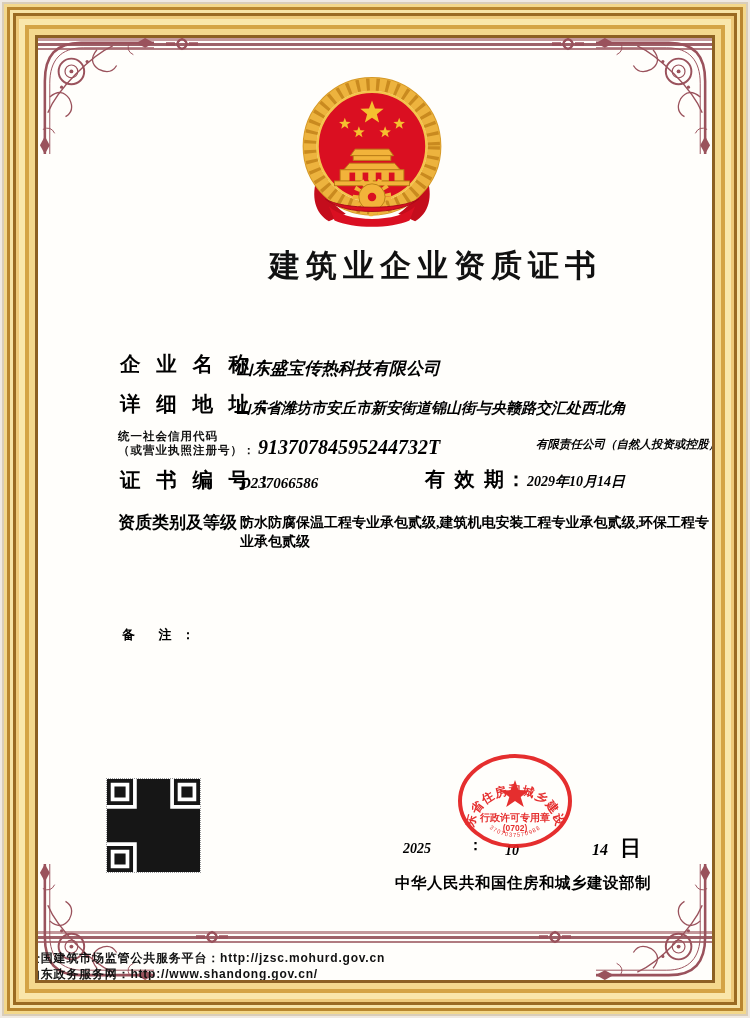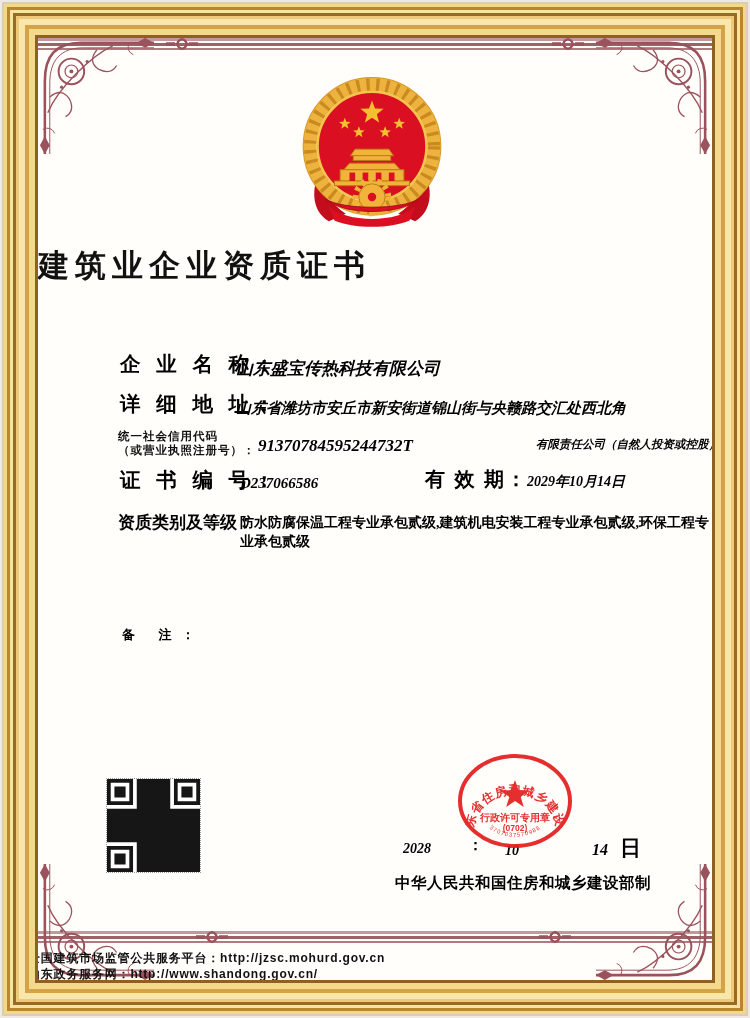--- a/index.html
+++ b/index.html
@@ -29,21 +29,21 @@
   }
   .orn-top{top:0;}
   .orn-bottom{top:893px;}
   .corner{width:118px;height:118px;color:#9a525c;}
   .c-tl{left:-2px;top:-2px;}
   .c-tr{right:-2px;top:-2px;transform:scaleX(-1);}
   .c-br{right:-2px;bottom:-2px;transform:scale(-1,-1);}
   .c-bl{left:-2px;bottom:-2px;transform:scaleY(-1);}
   .knot{width:34px;height:14px;color:#9a525c;}
 
-  .title{left:0;top:207px;width:564px;text-align:left;
+  .title{left:0;top:207px;width:564px;text-align:right;
     font-size:31px;font-weight:bold;letter-spacing:6px;
     font-family:"Liberation Sans",sans-serif;}
 
   .lbl{font-weight:bold;color:#000;white-space:nowrap;}
   .lbl-big{font-size:20.5px;letter-spacing:5px;}
   .val{font-family:"Liberation Serif",serif;font-weight:600;color:#000;white-space:nowrap;font-style:italic;}
   .val-wrap{font-family:"Liberation Serif",serif;font-weight:600;color:#000;white-space:normal;}
 
   .credit-lbl{font-size:11.5px;font-weight:bold;line-height:14px;letter-spacing:1px;white-space:nowrap;}
   .qr{width:93px;height:93px;border:1px dotted #9a9a9a;background:#fff;}
@@ -156,41 +156,41 @@
     <div class="abs lbl lbl-big" style="left:82px;top:312px">企 业 名 称：</div>
     <div class="abs val" style="left:198px;top:319px;font-size:17px">山东盛宝传热科技有限公司</div>
 
     <div class="abs lbl lbl-big" style="left:82px;top:352px">详 细 地 址：</div>
     <div class="abs credit-lbl" style="left:80px;top:391px">
       <div>统一社会信用代码</div>
       <div>（或营业执照注册号）：</div>
     </div>
 
     <div class="abs val" style="left:198px;top:361px;font-size:15px">山东省潍坊市安丘市新安街道锦山街与央赣路交汇处西北角</div>
-    <div class="abs val" style="left:220px;top:398px;font-size:17px">91370784595244732T</div>
+    <div class="abs val" style="left:220px;top:398px;font-size:20px">91370784595244732T</div>
     <div class="abs val" style="left:498px;top:399px;font-size:11.5px">有限责任公司（自然人投资或控股）</div>
 
     <div class="abs lbl lbl-big" style="left:82px;top:428px">证 书 编 号：</div>
     <div class="abs val" style="left:202px;top:437px;font-size:15px">D237066586</div>
     <div class="abs lbl" style="left:387px;top:428px;font-size:20px;letter-spacing:2px">有  效  期：</div>
     <div class="abs val" style="left:489px;top:435px;font-size:14px;font-weight:bold">2029年10月14日</div>
 
     <div class="abs val-wrap" style="left:202px;top:475px;width:470px;font-size:14px;line-height:19px;font-weight:bold">防水防腐保温工程专业承包贰级,建筑机电安装工程专业承包贰级,环保工程专业承包贰级</div>
     <div class="abs lbl" style="left:80px;top:473px;font-size:17px">资质类别及等级：</div>
 
     <div class="abs lbl" style="left:84px;top:588px;font-size:13px;letter-spacing:10px">备  注：</div>
 
     <div class="abs qr" style="left:68px;top:740px">
       <svg id="qrsvg" width="93" height="93" viewBox="0 0 93 93">
           <path d="M0.00,0.00h3.72v3.72h-3.72zM3.72,0.00h3.72v3.72h-3.72zM7.44,0.00h3.72v3.72h-3.72zM11.16,0.00h3.72v3.72h-3.72zM14.88,0.00h3.72v3.72h-3.72zM18.60,0.00h3.72v3.72h-3.72zM22.32,0.00h3.72v3.72h-3.72zM0.00,3.72h3.72v3.72h-3.72zM22.32,3.72h3.72v3.72h-3.72zM0.00,7.44h3.72v3.72h-3.72zM7.44,7.44h3.72v3.72h-3.72zM11.16,7.44h3.72v3.72h-3.72zM14.88,7.44h3.72v3.72h-3.72zM22.32,7.44h3.72v3.72h-3.72zM0.00,11.16h3.72v3.72h-3.72zM7.44,11.16h3.72v3.72h-3.72zM11.16,11.16h3.72v3.72h-3.72zM14.88,11.16h3.72v3.72h-3.72zM22.32,11.16h3.72v3.72h-3.72zM0.00,14.88h3.72v3.72h-3.72zM7.44,14.88h3.72v3.72h-3.72zM11.16,14.88h3.72v3.72h-3.72zM14.88,14.88h3.72v3.72h-3.72zM22.32,14.88h3.72v3.72h-3.72zM0.00,18.60h3.72v3.72h-3.72zM22.32,18.60h3.72v3.72h-3.72zM0.00,22.32h3.72v3.72h-3.72zM3.72,22.32h3.72v3.72h-3.72zM7.44,22.32h3.72v3.72h-3.72zM11.16,22.32h3.72v3.72h-3.72zM14.88,22.32h3.72v3.72h-3.72zM18.60,22.32h3.72v3.72h-3.72zM22.32,22.32h3.72v3.72h-3.72zM66.96,0.00h3.72v3.72h-3.72zM70.68,0.00h3.72v3.72h-3.72zM74.40,0.00h3.72v3.72h-3.72zM78.12,0.00h3.72v3.72h-3.72zM81.84,0.00h3.72v3.72h-3.72zM85.56,0.00h3.72v3.72h-3.72zM89.28,0.00h3.72v3.72h-3.72zM66.96,3.72h3.72v3.72h-3.72zM89.28,3.72h3.72v3.72h-3.72zM66.96,7.44h3.72v3.72h-3.72zM74.40,7.44h3.72v3.72h-3.72zM78.12,7.44h3.72v3.72h-3.72zM81.84,7.44h3.72v3.72h-3.72zM89.28,7.44h3.72v3.72h-3.72zM66.96,11.16h3.72v3.72h-3.72zM74.40,11.16h3.72v3.72h-3.72zM78.12,11.16h3.72v3.72h-3.72zM81.84,11.16h3.72v3.72h-3.72zM89.28,11.16h3.72v3.72h-3.72zM66.96,14.88h3.72v3.72h-3.72zM74.40,14.88h3.72v3.72h-3.72zM78.12,14.88h3.72v3.72h-3.72zM81.84,14.88h3.72v3.72h-3.72zM89.28,14.88h3.72v3.72h-3.72zM66.96,18.60h3.72v3.72h-3.72zM89.28,18.60h3.72v3.72h-3.72zM66.96,22.32h3.72v3.72h-3.72zM70.68,22.32h3.72v3.72h-3.72zM74.40,22.32h3.72v3.72h-3.72zM78.12,22.32h3.72v3.72h-3.72zM81.84,22.32h3.72v3.72h-3.72zM85.56,22.32h3.72v3.72h-3.72zM89.28,22.32h3.72v3.72h-3.72zM0.00,66.96h3.72v3.72h-3.72zM3.72,66.96h3.72v3.72h-3.72zM7.44,66.96h3.72v3.72h-3.72zM11.16,66.96h3.72v3.72h-3.72zM14.88,66.96h3.72v3.72h-3.72zM18.60,66.96h3.72v3.72h-3.72zM22.32,66.96h3.72v3.72h-3.72zM0.00,70.68h3.72v3.72h-3.72zM22.32,70.68h3.72v3.72h-3.72zM0.00,74.40h3.72v3.72h-3.72zM7.44,74.40h3.72v3.72h-3.72zM11.16,74.40h3.72v3.72h-3.72zM14.88,74.40h3.72v3.72h-3.72zM22.32,74.40h3.72v3.72h-3.72zM0.00,78.12h3.72v3.72h-3.72zM7.44,78.12h3.72v3.72h-3.72zM11.16,78.12h3.72v3.72h-3.72zM14.88,78.12h3.72v3.72h-3.72zM22.32,78.12h3.72v3.72h-3.72zM0.00,81.84h3.72v3.72h-3.72zM7.44,81.84h3.72v3.72h-3.72zM11.16,81.84h3.72v3.72h-3.72zM14.88,81.84h3.72v3.72h-3.72zM22.32,81.84h3.72v3.72h-3.72zM0.00,85.56h3.72v3.72h-3.72zM22.32,85.56h3.72v3.72h-3.72zM0.00,89.28h3.72v3.72h-3.72zM3.72,89.28h3.72v3.72h-3.72zM7.44,89.28h3.72v3.72h-3.72zM11.16,89.28h3.72v3.72h-3.72zM14.88,89.28h3.72v3.72h-3.72zM18.60,89.28h3.72v3.72h-3.72zM22.32,89.28h3.72v3.72h-3.72zM29.76,0.00h3.72v3.72h-3.72zM33.48,0.00h3.72v3.72h-3.72zM37.20,0.00h3.72v3.72h-3.72zM40.92,0.00h3.72v3.72h-3.72zM44.64,0.00h3.72v3.72h-3.72zM48.36,0.00h3.72v3.72h-3.72zM52.08,0.00h3.72v3.72h-3.72zM55.80,0.00h3.72v3.72h-3.72zM59.52,0.00h3.72v3.72h-3.72zM29.76,3.72h3.72v3.72h-3.72zM33.48,3.72h3.72v3.72h-3.72zM37.20,3.72h3.72v3.72h-3.72zM40.92,3.72h3.72v3.72h-3.72zM44.64,3.72h3.72v3.72h-3.72zM48.36,3.72h3.72v3.72h-3.72zM52.08,3.72h3.72v3.72h-3.72zM55.80,3.72h3.72v3.72h-3.72zM59.52,3.72h3.72v3.72h-3.72zM29.76,7.44h3.72v3.72h-3.72zM33.48,7.44h3.72v3.72h-3.72zM37.20,7.44h3.72v3.72h-3.72zM40.92,7.44h3.72v3.72h-3.72zM44.64,7.44h3.72v3.72h-3.72zM48.36,7.44h3.72v3.72h-3.72zM52.08,7.44h3.72v3.72h-3.72zM55.80,7.44h3.72v3.72h-3.72zM59.52,7.44h3.72v3.72h-3.72zM29.76,11.16h3.72v3.72h-3.72zM33.48,11.16h3.72v3.72h-3.72zM37.20,11.16h3.72v3.72h-3.72zM40.92,11.16h3.72v3.72h-3.72zM44.64,11.16h3.72v3.72h-3.72zM48.36,11.16h3.72v3.72h-3.72zM52.08,11.16h3.72v3.72h-3.72zM55.80,11.16h3.72v3.72h-3.72zM59.52,11.16h3.72v3.72h-3.72zM29.76,14.88h3.72v3.72h-3.72zM33.48,14.88h3.72v3.72h-3.72zM37.20,14.88h3.72v3.72h-3.72zM40.92,14.88h3.72v3.72h-3.72zM44.64,14.88h3.72v3.72h-3.72zM48.36,14.88h3.72v3.72h-3.72zM52.08,14.88h3.72v3.72h-3.72zM55.80,14.88h3.72v3.72h-3.72zM59.52,14.88h3.72v3.72h-3.72zM29.76,18.60h3.72v3.72h-3.72zM33.48,18.60h3.72v3.72h-3.72zM37.20,18.60h3.72v3.72h-3.72zM40.92,18.60h3.72v3.72h-3.72zM44.64,18.60h3.72v3.72h-3.72zM48.36,18.60h3.72v3.72h-3.72zM52.08,18.60h3.72v3.72h-3.72zM55.80,18.60h3.72v3.72h-3.72zM59.52,18.60h3.72v3.72h-3.72zM29.76,22.32h3.72v3.72h-3.72zM33.48,22.32h3.72v3.72h-3.72zM37.20,22.32h3.72v3.72h-3.72zM40.92,22.32h3.72v3.72h-3.72zM44.64,22.32h3.72v3.72h-3.72zM48.36,22.32h3.72v3.72h-3.72zM52.08,22.32h3.72v3.72h-3.72zM55.80,22.32h3.72v3.72h-3.72zM59.52,22.32h3.72v3.72h-3.72zM29.76,26.04h3.72v3.72h-3.72zM33.48,26.04h3.72v3.72h-3.72zM37.20,26.04h3.72v3.72h-3.72zM40.92,26.04h3.72v3.72h-3.72zM44.64,26.04h3.72v3.72h-3.72zM48.36,26.04h3.72v3.72h-3.72zM52.08,26.04h3.72v3.72h-3.72zM55.80,26.04h3.72v3.72h-3.72zM59.52,26.04h3.72v3.72h-3.72zM0.00,29.76h3.72v3.72h-3.72zM3.72,29.76h3.72v3.72h-3.72zM7.44,29.76h3.72v3.72h-3.72zM11.16,29.76h3.72v3.72h-3.72zM14.88,29.76h3.72v3.72h-3.72zM18.60,29.76h3.72v3.72h-3.72zM22.32,29.76h3.72v3.72h-3.72zM26.04,29.76h3.72v3.72h-3.72zM29.76,29.76h3.72v3.72h-3.72zM33.48,29.76h3.72v3.72h-3.72zM37.20,29.76h3.72v3.72h-3.72zM40.92,29.76h3.72v3.72h-3.72zM44.64,29.76h3.72v3.72h-3.72zM48.36,29.76h3.72v3.72h-3.72zM52.08,29.76h3.72v3.72h-3.72zM55.80,29.76h3.72v3.72h-3.72zM59.52,29.76h3.72v3.72h-3.72zM63.24,29.76h3.72v3.72h-3.72zM66.96,29.76h3.72v3.72h-3.72zM70.68,29.76h3.72v3.72h-3.72zM74.40,29.76h3.72v3.72h-3.72zM78.12,29.76h3.72v3.72h-3.72zM81.84,29.76h3.72v3.72h-3.72zM85.56,29.76h3.72v3.72h-3.72zM89.28,29.76h3.72v3.72h-3.72zM0.00,33.48h3.72v3.72h-3.72zM3.72,33.48h3.72v3.72h-3.72zM7.44,33.48h3.72v3.72h-3.72zM11.16,33.48h3.72v3.72h-3.72zM14.88,33.48h3.72v3.72h-3.72zM18.60,33.48h3.72v3.72h-3.72zM22.32,33.48h3.72v3.72h-3.72zM26.04,33.48h3.72v3.72h-3.72zM29.76,33.48h3.72v3.72h-3.72zM33.48,33.48h3.72v3.72h-3.72zM37.20,33.48h3.72v3.72h-3.72zM40.92,33.48h3.72v3.72h-3.72zM44.64,33.48h3.72v3.72h-3.72zM48.36,33.48h3.72v3.72h-3.72zM52.08,33.48h3.72v3.72h-3.72zM55.80,33.48h3.72v3.72h-3.72zM59.52,33.48h3.72v3.72h-3.72zM63.24,33.48h3.72v3.72h-3.72zM66.96,33.48h3.72v3.72h-3.72zM70.68,33.48h3.72v3.72h-3.72zM74.40,33.48h3.72v3.72h-3.72zM78.12,33.48h3.72v3.72h-3.72zM81.84,33.48h3.72v3.72h-3.72zM85.56,33.48h3.72v3.72h-3.72zM89.28,33.48h3.72v3.72h-3.72zM0.00,37.20h3.72v3.72h-3.72zM3.72,37.20h3.72v3.72h-3.72zM7.44,37.20h3.72v3.72h-3.72zM11.16,37.20h3.72v3.72h-3.72zM14.88,37.20h3.72v3.72h-3.72zM18.60,37.20h3.72v3.72h-3.72zM22.32,37.20h3.72v3.72h-3.72zM26.04,37.20h3.72v3.72h-3.72zM29.76,37.20h3.72v3.72h-3.72zM33.48,37.20h3.72v3.72h-3.72zM37.20,37.20h3.72v3.72h-3.72zM40.92,37.20h3.72v3.72h-3.72zM44.64,37.20h3.72v3.72h-3.72zM48.36,37.20h3.72v3.72h-3.72zM52.08,37.20h3.72v3.72h-3.72zM55.80,37.20h3.72v3.72h-3.72zM59.52,37.20h3.72v3.72h-3.72zM63.24,37.20h3.72v3.72h-3.72zM66.96,37.20h3.72v3.72h-3.72zM70.68,37.20h3.72v3.72h-3.72zM74.40,37.20h3.72v3.72h-3.72zM78.12,37.20h3.72v3.72h-3.72zM81.84,37.20h3.72v3.72h-3.72zM85.56,37.20h3.72v3.72h-3.72zM89.28,37.20h3.72v3.72h-3.72zM0.00,40.92h3.72v3.72h-3.72zM3.72,40.92h3.72v3.72h-3.72zM7.44,40.92h3.72v3.72h-3.72zM11.16,40.92h3.72v3.72h-3.72zM14.88,40.92h3.72v3.72h-3.72zM18.60,40.92h3.72v3.72h-3.72zM22.32,40.92h3.72v3.72h-3.72zM26.04,40.92h3.72v3.72h-3.72zM29.76,40.92h3.72v3.72h-3.72zM33.48,40.92h3.72v3.72h-3.72zM37.20,40.92h3.72v3.72h-3.72zM40.92,40.92h3.72v3.72h-3.72zM44.64,40.92h3.72v3.72h-3.72zM48.36,40.92h3.72v3.72h-3.72zM52.08,40.92h3.72v3.72h-3.72zM55.80,40.92h3.72v3.72h-3.72zM59.52,40.92h3.72v3.72h-3.72zM63.24,40.92h3.72v3.72h-3.72zM66.96,40.92h3.72v3.72h-3.72zM70.68,40.92h3.72v3.72h-3.72zM74.40,40.92h3.72v3.72h-3.72zM78.12,40.92h3.72v3.72h-3.72zM81.84,40.92h3.72v3.72h-3.72zM85.56,40.92h3.72v3.72h-3.72zM89.28,40.92h3.72v3.72h-3.72zM0.00,44.64h3.72v3.72h-3.72zM3.72,44.64h3.72v3.72h-3.72zM7.44,44.64h3.72v3.72h-3.72zM11.16,44.64h3.72v3.72h-3.72zM14.88,44.64h3.72v3.72h-3.72zM18.60,44.64h3.72v3.72h-3.72zM22.32,44.64h3.72v3.72h-3.72zM26.04,44.64h3.72v3.72h-3.72zM29.76,44.64h3.72v3.72h-3.72zM33.48,44.64h3.72v3.72h-3.72zM37.20,44.64h3.72v3.72h-3.72zM40.92,44.64h3.72v3.72h-3.72zM44.64,44.64h3.72v3.72h-3.72zM48.36,44.64h3.72v3.72h-3.72zM52.08,44.64h3.72v3.72h-3.72zM55.80,44.64h3.72v3.72h-3.72zM59.52,44.64h3.72v3.72h-3.72zM63.24,44.64h3.72v3.72h-3.72zM66.96,44.64h3.72v3.72h-3.72zM70.68,44.64h3.72v3.72h-3.72zM74.40,44.64h3.72v3.72h-3.72zM78.12,44.64h3.72v3.72h-3.72zM81.84,44.64h3.72v3.72h-3.72zM85.56,44.64h3.72v3.72h-3.72zM89.28,44.64h3.72v3.72h-3.72zM0.00,48.36h3.72v3.72h-3.72zM3.72,48.36h3.72v3.72h-3.72zM7.44,48.36h3.72v3.72h-3.72zM11.16,48.36h3.72v3.72h-3.72zM14.88,48.36h3.72v3.72h-3.72zM18.60,48.36h3.72v3.72h-3.72zM22.32,48.36h3.72v3.72h-3.72zM26.04,48.36h3.72v3.72h-3.72zM29.76,48.36h3.72v3.72h-3.72zM33.48,48.36h3.72v3.72h-3.72zM37.20,48.36h3.72v3.72h-3.72zM40.92,48.36h3.72v3.72h-3.72zM44.64,48.36h3.72v3.72h-3.72zM48.36,48.36h3.72v3.72h-3.72zM52.08,48.36h3.72v3.72h-3.72zM55.80,48.36h3.72v3.72h-3.72zM59.52,48.36h3.72v3.72h-3.72zM63.24,48.36h3.72v3.72h-3.72zM66.96,48.36h3.72v3.72h-3.72zM70.68,48.36h3.72v3.72h-3.72zM74.40,48.36h3.72v3.72h-3.72zM78.12,48.36h3.72v3.72h-3.72zM81.84,48.36h3.72v3.72h-3.72zM85.56,48.36h3.72v3.72h-3.72zM89.28,48.36h3.72v3.72h-3.72zM0.00,52.08h3.72v3.72h-3.72zM3.72,52.08h3.72v3.72h-3.72zM7.44,52.08h3.72v3.72h-3.72zM11.16,52.08h3.72v3.72h-3.72zM14.88,52.08h3.72v3.72h-3.72zM18.60,52.08h3.72v3.72h-3.72zM22.32,52.08h3.72v3.72h-3.72zM26.04,52.08h3.72v3.72h-3.72zM29.76,52.08h3.72v3.72h-3.72zM33.48,52.08h3.72v3.72h-3.72zM37.20,52.08h3.72v3.72h-3.72zM40.92,52.08h3.72v3.72h-3.72zM44.64,52.08h3.72v3.72h-3.72zM48.36,52.08h3.72v3.72h-3.72zM52.08,52.08h3.72v3.72h-3.72zM55.80,52.08h3.72v3.72h-3.72zM59.52,52.08h3.72v3.72h-3.72zM63.24,52.08h3.72v3.72h-3.72zM66.96,52.08h3.72v3.72h-3.72zM70.68,52.08h3.72v3.72h-3.72zM74.40,52.08h3.72v3.72h-3.72zM78.12,52.08h3.72v3.72h-3.72zM81.84,52.08h3.72v3.72h-3.72zM85.56,52.08h3.72v3.72h-3.72zM89.28,52.08h3.72v3.72h-3.72zM0.00,55.80h3.72v3.72h-3.72zM3.72,55.80h3.72v3.72h-3.72zM7.44,55.80h3.72v3.72h-3.72zM11.16,55.80h3.72v3.72h-3.72zM14.88,55.80h3.72v3.72h-3.72zM18.60,55.80h3.72v3.72h-3.72zM22.32,55.80h3.72v3.72h-3.72zM26.04,55.80h3.72v3.72h-3.72zM29.76,55.80h3.72v3.72h-3.72zM33.48,55.80h3.72v3.72h-3.72zM37.20,55.80h3.72v3.72h-3.72zM40.92,55.80h3.72v3.72h-3.72zM44.64,55.80h3.72v3.72h-3.72zM48.36,55.80h3.72v3.72h-3.72zM52.08,55.80h3.72v3.72h-3.72zM55.80,55.80h3.72v3.72h-3.72zM59.52,55.80h3.72v3.72h-3.72zM63.24,55.80h3.72v3.72h-3.72zM66.96,55.80h3.72v3.72h-3.72zM70.68,55.80h3.72v3.72h-3.72zM74.40,55.80h3.72v3.72h-3.72zM78.12,55.80h3.72v3.72h-3.72zM81.84,55.80h3.72v3.72h-3.72zM85.56,55.80h3.72v3.72h-3.72zM89.28,55.80h3.72v3.72h-3.72zM0.00,59.52h3.72v3.72h-3.72zM3.72,59.52h3.72v3.72h-3.72zM7.44,59.52h3.72v3.72h-3.72zM11.16,59.52h3.72v3.72h-3.72zM14.88,59.52h3.72v3.72h-3.72zM18.60,59.52h3.72v3.72h-3.72zM22.32,59.52h3.72v3.72h-3.72zM26.04,59.52h3.72v3.72h-3.72zM29.76,59.52h3.72v3.72h-3.72zM33.48,59.52h3.72v3.72h-3.72zM37.20,59.52h3.72v3.72h-3.72zM40.92,59.52h3.72v3.72h-3.72zM44.64,59.52h3.72v3.72h-3.72zM48.36,59.52h3.72v3.72h-3.72zM52.08,59.52h3.72v3.72h-3.72zM55.80,59.52h3.72v3.72h-3.72zM59.52,59.52h3.72v3.72h-3.72zM63.24,59.52h3.72v3.72h-3.72zM66.96,59.52h3.72v3.72h-3.72zM70.68,59.52h3.72v3.72h-3.72zM74.40,59.52h3.72v3.72h-3.72zM78.12,59.52h3.72v3.72h-3.72zM81.84,59.52h3.72v3.72h-3.72zM85.56,59.52h3.72v3.72h-3.72zM89.28,59.52h3.72v3.72h-3.72zM29.76,63.24h3.72v3.72h-3.72zM33.48,63.24h3.72v3.72h-3.72zM37.20,63.24h3.72v3.72h-3.72zM40.92,63.24h3.72v3.72h-3.72zM44.64,63.24h3.72v3.72h-3.72zM48.36,63.24h3.72v3.72h-3.72zM52.08,63.24h3.72v3.72h-3.72zM55.80,63.24h3.72v3.72h-3.72zM59.52,63.24h3.72v3.72h-3.72zM63.24,63.24h3.72v3.72h-3.72zM66.96,63.24h3.72v3.72h-3.72zM70.68,63.24h3.72v3.72h-3.72zM74.40,63.24h3.72v3.72h-3.72zM78.12,63.24h3.72v3.72h-3.72zM81.84,63.24h3.72v3.72h-3.72zM85.56,63.24h3.72v3.72h-3.72zM89.28,63.24h3.72v3.72h-3.72zM29.76,66.96h3.72v3.72h-3.72zM33.48,66.96h3.72v3.72h-3.72zM37.20,66.96h3.72v3.72h-3.72zM40.92,66.96h3.72v3.72h-3.72zM44.64,66.96h3.72v3.72h-3.72zM48.36,66.96h3.72v3.72h-3.72zM52.08,66.96h3.72v3.72h-3.72zM55.80,66.96h3.72v3.72h-3.72zM59.52,66.96h3.72v3.72h-3.72zM63.24,66.96h3.72v3.72h-3.72zM66.96,66.96h3.72v3.72h-3.72zM70.68,66.96h3.72v3.72h-3.72zM74.40,66.96h3.72v3.72h-3.72zM78.12,66.96h3.72v3.72h-3.72zM81.84,66.96h3.72v3.72h-3.72zM85.56,66.96h3.72v3.72h-3.72zM89.28,66.96h3.72v3.72h-3.72zM29.76,70.68h3.72v3.72h-3.72zM33.48,70.68h3.72v3.72h-3.72zM37.20,70.68h3.72v3.72h-3.72zM40.92,70.68h3.72v3.72h-3.72zM44.64,70.68h3.72v3.72h-3.72zM48.36,70.68h3.72v3.72h-3.72zM52.08,70.68h3.72v3.72h-3.72zM55.80,70.68h3.72v3.72h-3.72zM59.52,70.68h3.72v3.72h-3.72zM63.24,70.68h3.72v3.72h-3.72zM66.96,70.68h3.72v3.72h-3.72zM70.68,70.68h3.72v3.72h-3.72zM74.40,70.68h3.72v3.72h-3.72zM78.12,70.68h3.72v3.72h-3.72zM81.84,70.68h3.72v3.72h-3.72zM85.56,70.68h3.72v3.72h-3.72zM89.28,70.68h3.72v3.72h-3.72zM29.76,74.40h3.72v3.72h-3.72zM33.48,74.40h3.72v3.72h-3.72zM37.20,74.40h3.72v3.72h-3.72zM40.92,74.40h3.72v3.72h-3.72zM44.64,74.40h3.72v3.72h-3.72zM48.36,74.40h3.72v3.72h-3.72zM52.08,74.40h3.72v3.72h-3.72zM55.80,74.40h3.72v3.72h-3.72zM59.52,74.40h3.72v3.72h-3.72zM63.24,74.40h3.72v3.72h-3.72zM66.96,74.40h3.72v3.72h-3.72zM70.68,74.40h3.72v3.72h-3.72zM74.40,74.40h3.72v3.72h-3.72zM78.12,74.40h3.72v3.72h-3.72zM81.84,74.40h3.72v3.72h-3.72zM85.56,74.40h3.72v3.72h-3.72zM89.28,74.40h3.72v3.72h-3.72zM29.76,78.12h3.72v3.72h-3.72zM33.48,78.12h3.72v3.72h-3.72zM37.20,78.12h3.72v3.72h-3.72zM40.92,78.12h3.72v3.72h-3.72zM44.64,78.12h3.72v3.72h-3.72zM48.36,78.12h3.72v3.72h-3.72zM52.08,78.12h3.72v3.72h-3.72zM55.80,78.12h3.72v3.72h-3.72zM59.52,78.12h3.72v3.72h-3.72zM63.24,78.12h3.72v3.72h-3.72zM66.96,78.12h3.72v3.72h-3.72zM70.68,78.12h3.72v3.72h-3.72zM74.40,78.12h3.72v3.72h-3.72zM78.12,78.12h3.72v3.72h-3.72zM81.84,78.12h3.72v3.72h-3.72zM85.56,78.12h3.72v3.72h-3.72zM89.28,78.12h3.72v3.72h-3.72zM29.76,81.84h3.72v3.72h-3.72zM33.48,81.84h3.72v3.72h-3.72zM37.20,81.84h3.72v3.72h-3.72zM40.92,81.84h3.72v3.72h-3.72zM44.64,81.84h3.72v3.72h-3.72zM48.36,81.84h3.72v3.72h-3.72zM52.08,81.84h3.72v3.72h-3.72zM55.80,81.84h3.72v3.72h-3.72zM59.52,81.84h3.72v3.72h-3.72zM63.24,81.84h3.72v3.72h-3.72zM66.96,81.84h3.72v3.72h-3.72zM70.68,81.84h3.72v3.72h-3.72zM74.40,81.84h3.72v3.72h-3.72zM78.12,81.84h3.72v3.72h-3.72zM81.84,81.84h3.72v3.72h-3.72zM85.56,81.84h3.72v3.72h-3.72zM89.28,81.84h3.72v3.72h-3.72zM29.76,85.56h3.72v3.72h-3.72zM33.48,85.56h3.72v3.72h-3.72zM37.20,85.56h3.72v3.72h-3.72zM40.92,85.56h3.72v3.72h-3.72zM44.64,85.56h3.72v3.72h-3.72zM48.36,85.56h3.72v3.72h-3.72zM52.08,85.56h3.72v3.72h-3.72zM55.80,85.56h3.72v3.72h-3.72zM59.52,85.56h3.72v3.72h-3.72zM63.24,85.56h3.72v3.72h-3.72zM66.96,85.56h3.72v3.72h-3.72zM70.68,85.56h3.72v3.72h-3.72zM74.40,85.56h3.72v3.72h-3.72zM78.12,85.56h3.72v3.72h-3.72zM81.84,85.56h3.72v3.72h-3.72zM85.56,85.56h3.72v3.72h-3.72zM89.28,85.56h3.72v3.72h-3.72zM29.76,89.28h3.72v3.72h-3.72zM33.48,89.28h3.72v3.72h-3.72zM37.20,89.28h3.72v3.72h-3.72zM40.92,89.28h3.72v3.72h-3.72zM44.64,89.28h3.72v3.72h-3.72zM48.36,89.28h3.72v3.72h-3.72zM52.08,89.28h3.72v3.72h-3.72zM55.80,89.28h3.72v3.72h-3.72zM59.52,89.28h3.72v3.72h-3.72zM63.24,89.28h3.72v3.72h-3.72zM66.96,89.28h3.72v3.72h-3.72zM70.68,89.28h3.72v3.72h-3.72zM74.40,89.28h3.72v3.72h-3.72zM78.12,89.28h3.72v3.72h-3.72zM81.84,89.28h3.72v3.72h-3.72zM85.56,89.28h3.72v3.72h-3.72zM89.28,89.28h3.72v3.72h-3.72z" fill="#161616"></path>
         </svg>
     </div>
 
 
-    <div class="abs val" style="left:365px;top:803px;font-size:14px;z-index:1">2028</div>
+    <div class="abs val" style="left:365px;top:803px;font-size:14px;z-index:1">2025</div>
     <div class="abs lbl" style="left:430px;top:798px;font-size:15px;z-index:1">：</div>
     <div class="abs val" style="left:467px;top:805px;font-size:14px;z-index:1">10</div>
     <div class="abs val" style="left:554px;top:803px;font-size:16px;z-index:1">14</div>
     <div class="abs lbl" style="left:582px;top:796px;font-size:21px;z-index:1">日</div>
 
     <svg class="abs seal-svg" style="left:412px;top:708px;z-index:2" viewBox="0 0 130 110">
       <ellipse cx="65" cy="55" rx="55" ry="45" fill="none" stroke="#e31d1d" stroke-width="4"></ellipse>
       <path id="sealArc" d="M 24,82 A 41,34 0 1 1 106,82" fill="none"></path>
       <text font-size="12" fill="#e31d1d" font-weight="bold" letter-spacing="1">
         <textPath href="#sealArc" startOffset="50%" text-anchor="middle">山东省住房和城乡建设厅</textPath>

